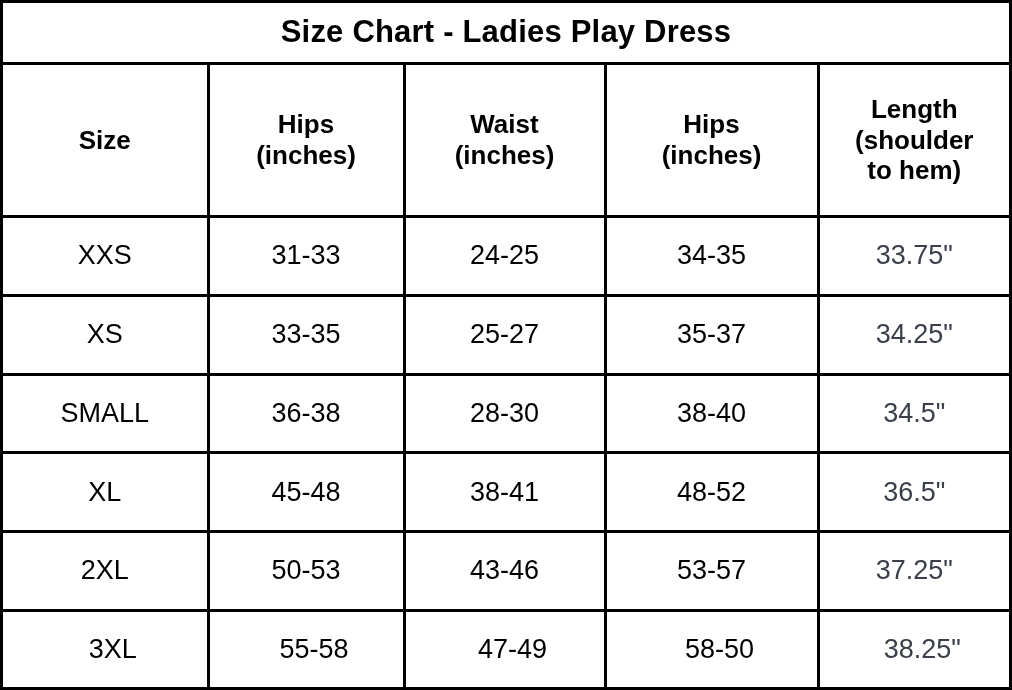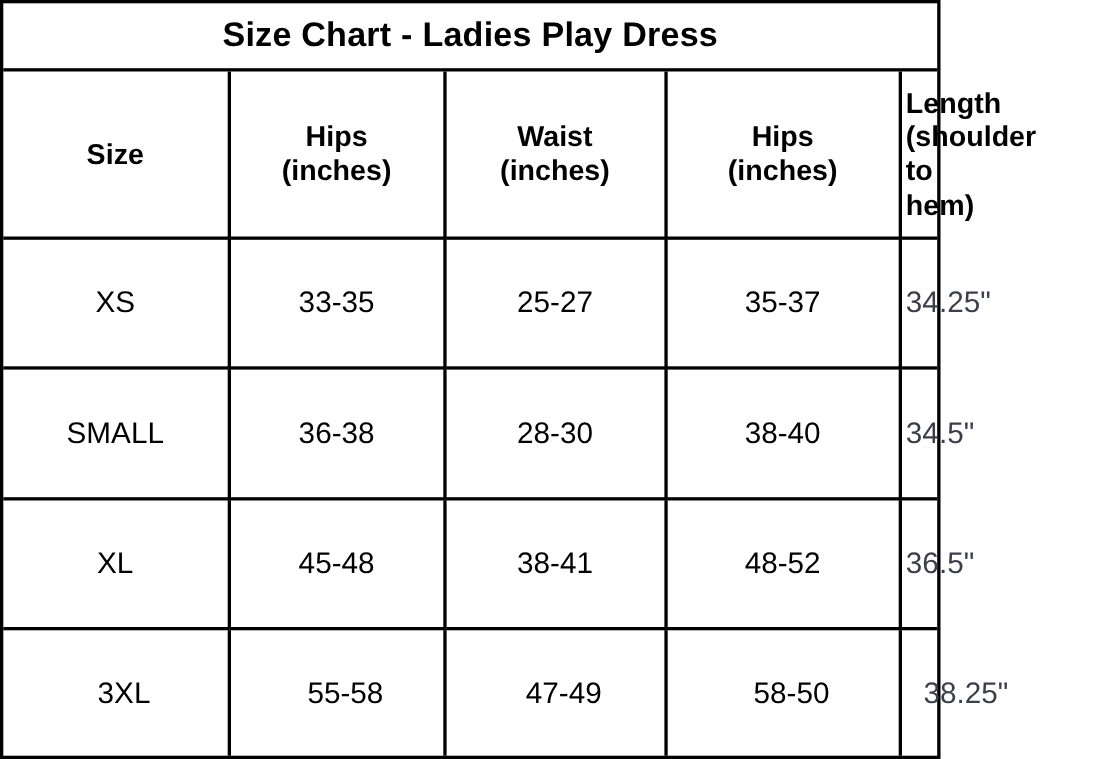--- a/index.html
+++ b/index.html
@@ -8,21 +8,21 @@
     background: #ffffff;
   }
   body {
     width: 1012px;
     height: 690px;
     font-family: "Liberation Sans", sans-serif;
     color: #000000;
     overflow: hidden;
   }
   .sheet {
-    width: 855px;
+    width: 1012px;
     height: 690px;
     box-sizing: border-box;
     border: 3px solid #000000;
     display: flex;
     flex-direction: column;
   }
   .chart-title {
     flex: 0 0 62px;
     display: flex;
     align-items: center;
@@ -114,20 +114,27 @@
         </th>
         <th>
           <div>Length</div>
           <div>(shoulder</div>
           <div>to hem)</div>
         </th>
       </tr>
     </thead>
     <tbody>
       <tr>
+        <td>XXS</td>
+        <td>31-33</td>
+        <td>24-25</td>
+        <td>34-35</td>
+        <td class="len-cell">33.75"</td>
+      </tr>
+      <tr>
         <td>XS</td>
         <td>33-35</td>
         <td>25-27</td>
         <td>35-37</td>
         <td class="len-cell">34.25"</td>
       </tr>
       <tr>
         <td>SMALL</td>
         <td>36-38</td>
         <td>28-30</td>
@@ -135,20 +142,27 @@
         <td class="len-cell">34.5"</td>
       </tr>
       <tr>
         <td>XL</td>
         <td>45-48</td>
         <td>38-41</td>
         <td>48-52</td>
         <td class="len-cell">36.5"</td>
       </tr>
       <tr>
+        <td>2XL</td>
+        <td>50-53</td>
+        <td>43-46</td>
+        <td>53-57</td>
+        <td class="len-cell">37.25"</td>
+      </tr>
+      <tr>
         <td>3XL</td>
         <td>55-58</td>
         <td>47-49</td>
         <td>58-50</td>
         <td class="len-cell">38.25"</td>
       </tr>
     </tbody>
   </table>
 
 </div>

